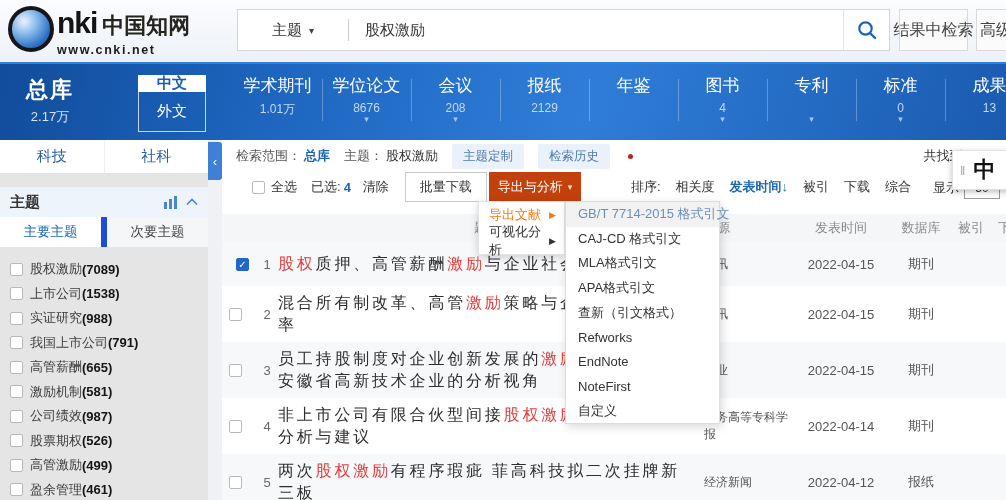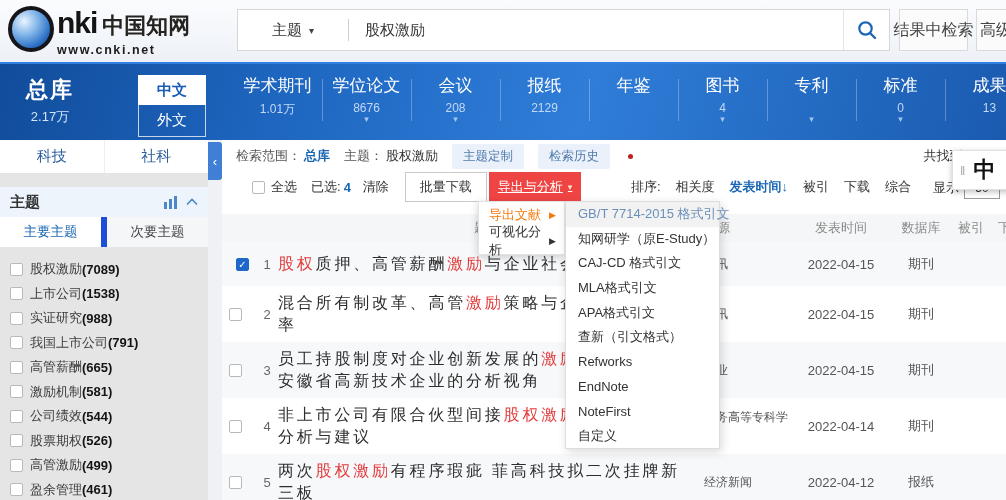--- a/index.html
+++ b/index.html
@@ -33,23 +33,23 @@
   #btn-in-results{left:899px;width:69px;}
   #btn-advanced{left:976px;width:72px;}
 
   
   .nav{position:absolute;left:0;top:62px;width:1006px;height:78px;box-sizing:border-box;border-top:2px solid #2f7fe0;
        background:linear-gradient(105deg,#114c9a 0%,#1e66c0 28%,#2f7dd8 58%,#1a5bb0 100%);}
   .total{position:absolute;left:26px;top:11px;text-align:center;color:#fff;cursor:pointer;}
   .total-label{font-size:22px;font-weight:bold;letter-spacing:2px;}
   .total-count{font-size:13px;color:#d5e5fa;margin-top:3px;}
   .lang{position:absolute;left:138px;top:11px;width:68px;}
-  .lang-active{height:30px;background:#fff;color:#1a5cb5;font-size:15px;font-weight:bold;
+  .lang-active{height:17px;background:#fff;color:#1a5cb5;font-size:15px;font-weight:bold;
                display:flex;align-items:center;justify-content:center;cursor:pointer;}
-  .lang-inactive{height:32px;border:1px solid rgba(255,255,255,.75);border-top:none;color:#fff;font-size:15px;
+  .lang-inactive{height:40px;border:1px solid rgba(255,255,255,.75);border-top:none;color:#fff;font-size:15px;
                  display:flex;align-items:center;justify-content:center;box-sizing:border-box;cursor:pointer;}
   #nav-items{position:absolute;left:233px;top:10px;display:flex;}
   .nav-item{width:89px;text-align:center;color:#fff;position:relative;cursor:pointer;}
   .nav-item + .nav-item::before{content:'';position:absolute;left:0;top:5px;height:42px;width:1px;background:rgba(255,255,255,.28);}
   .ni-label{font-size:17px;font-weight:normal;white-space:nowrap;}
   .ni-count{font-size:12px;color:#c2d8f5;margin-top:4px;min-height:14px;}
   .ni-arrow{font-size:9px;color:#a6c6ee;line-height:8px;}
 
   
   .sidebar{position:absolute;left:0;top:140px;width:222px;height:360px;background:#e5e5e5;}
@@ -83,22 +83,22 @@
   .found{margin-left:auto;white-space:nowrap;color:#333;}
   .found-count{color:#1a66b3;}
 
   .toolbar{height:30px;display:flex;align-items:center;padding-left:30px;font-size:13px;color:#333;position:relative;}
   .tb-cb{margin-right:6px;}
   .lbl-selected{margin-left:14px;}
   .sel-count{color:#1a66b3;font-weight:bold;margin:0 3px;}
   .clear{margin-left:9px;cursor:pointer;}
   .batch{margin-left:16px;border:1px solid #c9c9c9;background:#fff;padding:5px 14px;font-size:13px;color:#333;
          cursor:pointer;font-family:inherit;}
-  .export{margin-left:2px;background:#ef4444;border:none;color:#fff;padding:6px 9px;font-size:13px;cursor:pointer;
-          display:flex;align-items:center;gap:5px;font-family:inherit;text-decoration:underline;}
+  .export{margin-left:2px;background:#c2410c;border:none;color:#fff;padding:6px 9px;font-size:13px;cursor:pointer;
+          display:flex;align-items:center;gap:5px;font-family:inherit;}
   .export-caret{font-size:9px;color:#ffe3c4;}
   .sorts{position:absolute;right:95px;top:0;height:30px;display:flex;align-items:center;gap:15px;}
   .sort{cursor:pointer;color:#333;white-space:nowrap;}
   .sort-active{color:#1a66b3;font-weight:bold;}
   .display{position:absolute;right:6px;top:5px;display:flex;align-items:center;gap:5px;color:#333;}
   .ps-box{border:1px solid #999;width:34px;height:20px;font-size:12px;display:flex;align-items:center;
           justify-content:center;color:#333;background:#fff;cursor:pointer;}
 
   
   .table{margin-top:12px;}
@@ -285,21 +285,21 @@
           <span class="t-count">(665)</span>
         </li>
         <li class="topic">
           <span class="cb"></span>
           <span class="t-label">激励机制</span>
           <span class="t-count">(581)</span>
         </li>
         <li class="topic">
           <span class="cb"></span>
           <span class="t-label">公司绩效</span>
-          <span class="t-count">(544)</span>
+          <span class="t-count">(987)</span>
         </li>
         <li class="topic">
           <span class="cb"></span>
           <span class="t-label">股票期权</span>
           <span class="t-count">(526)</span>
         </li>
         <li class="topic">
           <span class="cb"></span>
           <span class="t-label">高管激励</span>
           <span class="t-count">(499)</span>
@@ -434,21 +434,20 @@
       <span>导出文献</span>
       <span class="m1-arrow">▶</span>
     </div>
     <div class="m1-item">
       <span>可视化分析</span>
       <span class="m1-arrow">▶</span>
     </div>
   </div>
 <div class="menu2" id="menu2">
     <div class="m2-item m2-selected">GB/T 7714-2015 格式引文</div>
-    <div class="m2-item">知网研学（原E-Study）</div>
     <div class="m2-item">CAJ-CD 格式引文</div>
     <div class="m2-item">MLA格式引文</div>
     <div class="m2-item">APA格式引文</div>
     <div class="m2-item">查新（引文格式）</div>
     <div class="m2-item">Refworks</div>
     <div class="m2-item">EndNote</div>
     <div class="m2-item">NoteFirst</div>
     <div class="m2-item">自定义</div>
   </div>
 

